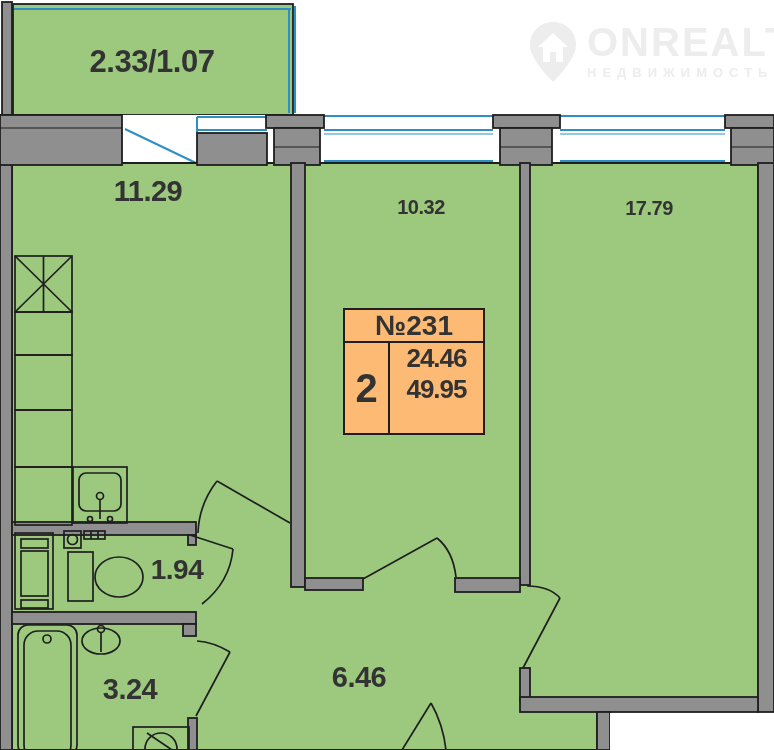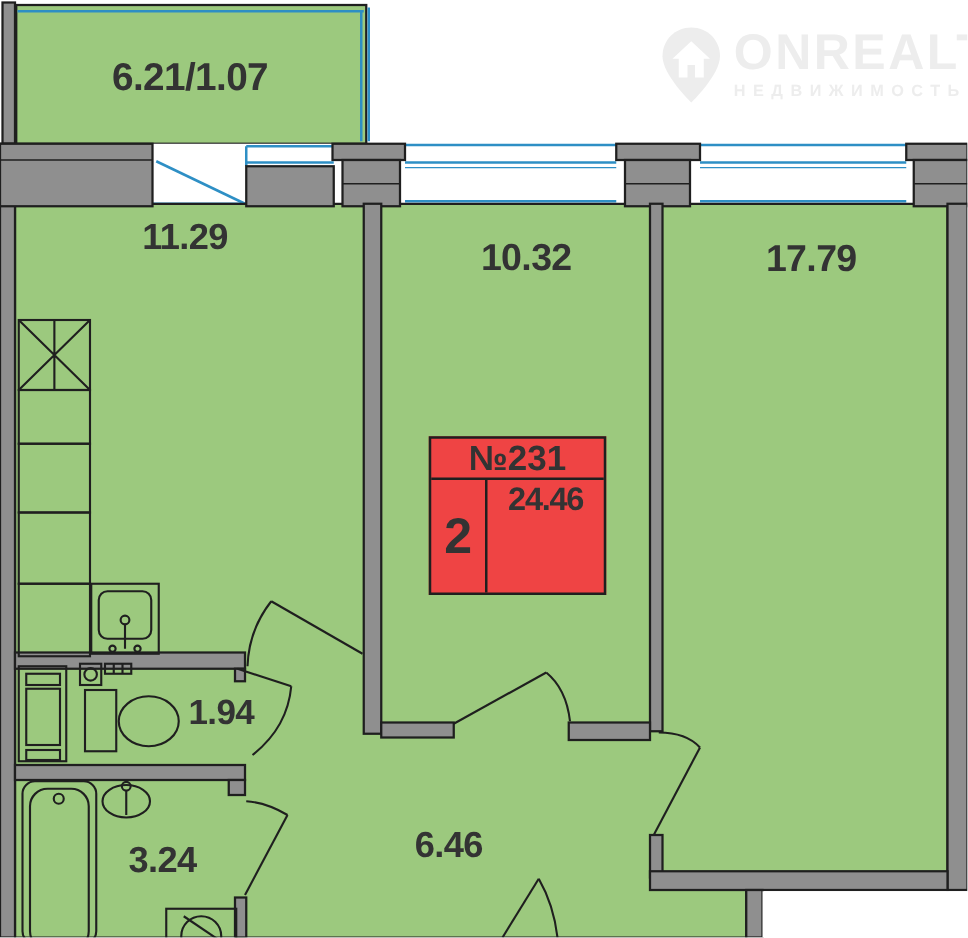--- a/index.html
+++ b/index.html
@@ -14,27 +14,27 @@
   .whitefill{fill:var(--background,#fff);stroke:none;}
   .win{stroke:var(--window-blue,#2e8fc5);stroke-width:2;fill:none;}
   .winthin{stroke:var(--window-blue,#2e8fc5);stroke-width:1;fill:none;}
   .fix{fill:none;stroke:var(--outline,#1f1f1f);stroke-width:1.7;}
   .seam{stroke:var(--outline,#1f1f1f);stroke-width:1.2;}
   .room-label{
     position:absolute;transform:translate(-50%,-50%);
     font-weight:700;color:var(--label-text,#333);
     letter-spacing:-0.5px;white-space:nowrap;
   }
-  .fs31{font-size:31px;} .fs30{font-size:30px;} .fs29{font-size:29px;} .fs28{font-size:28px;}
+  .fs31{font-size:31px;} .fs30{font-size:20px;} .fs29{font-size:29px;} .fs28{font-size:28px;}
   
   #unit-card{
     position:absolute;left:343px;top:308px;width:142px;height:127px;
-    background:#ef4444;border:2.5px solid var(--outline,#1f1f1f);box-sizing:border-box;
+    background:#fdba74;border:2.5px solid var(--outline,#1f1f1f);box-sizing:border-box;
     display:grid;grid-template-columns:45px 1fr;grid-template-rows:33px 1fr 1fr 1fr;
-    font-weight:700;color:var(--label-text,#222);margin-top:41px;
+    font-weight:700;color:var(--label-text,#222);
   }
   #unit-card .cell{display:flex;align-items:center;justify-content:center;box-sizing:border-box;}
   #card-number{grid-column:1/3;border-bottom:2.5px solid var(--outline,#1f1f1f);font-size:28px;}
   #card-rooms{grid-row:2/5;border-right:2.5px solid var(--outline,#1f1f1f);font-size:40px;}
   .card-area{font-size:26px;letter-spacing:-1px;}
   .card-area.mid{border-top:2.5px solid var(--outline,#1f1f1f);border-bottom:2.5px solid var(--outline,#1f1f1f);}
   
   #logo{
     position:absolute;left:527px;top:20px;display:flex;align-items:flex-start;gap:8px;
     color:var(--logo-gray,#ededed);
@@ -190,32 +190,33 @@
         <path class="fix" d="M523,668 L560,598"></path>
         <path class="fix" d="M560,598 Q549,586 527,586"></path>
       </g>
       <g>
         <path class="fix" d="M402,750 L431,703"></path>
         <path class="fix" d="M431,703 Q443,724 446,750"></path>
       </g>
     </g>
   </svg>
 
-  <div class="room-label fs31" style="left:152px;top:62px">6.21/1.07</div>
+  <div class="room-label fs31" style="left:152px;top:62px">2.33/1.07</div>
   <div class="room-label fs29" style="left:148px;top:191px">11.29</div>
   <div class="room-label fs30" style="left:421px;top:207px">10.32</div>
   <div class="room-label fs30" style="left:649px;top:208px">17.79</div>
   <div class="room-label fs28" style="left:177px;top:570px">1.94</div>
   <div class="room-label fs29" style="left:130px;top:689px">3.24</div>
   <div class="room-label fs29" style="left:359px;top:677px">6.46</div>
 
   <div id="unit-card">
     <div class="cell" id="card-number">№231</div>
     <div class="cell" id="card-rooms">2</div>
     <div class="cell card-area">24.46</div>
+    <div class="cell card-area">49.95</div>
   </div>
 
   <div id="logo">
     <svg width="52" height="64" viewBox="0 0 52 64">
       <path fill="currentColor" d="M26,2 C13,2 3,12 3,25 C3,40 26,62 26,62 C26,62 49,40 49,25 C49,12 39,2 26,2 Z"></path>
       <path fill="#ffffff" d="M26,13 L11,27 H16 V42 H36 V27 H41 Z M23,42 V32 H29 V42 Z"></path>
     </svg>
     <div id="logo-text">
       <div id="logo-brand">ONREALT</div>
       <div id="logo-sub">НЕДВИЖИМОСТЬ</div>

